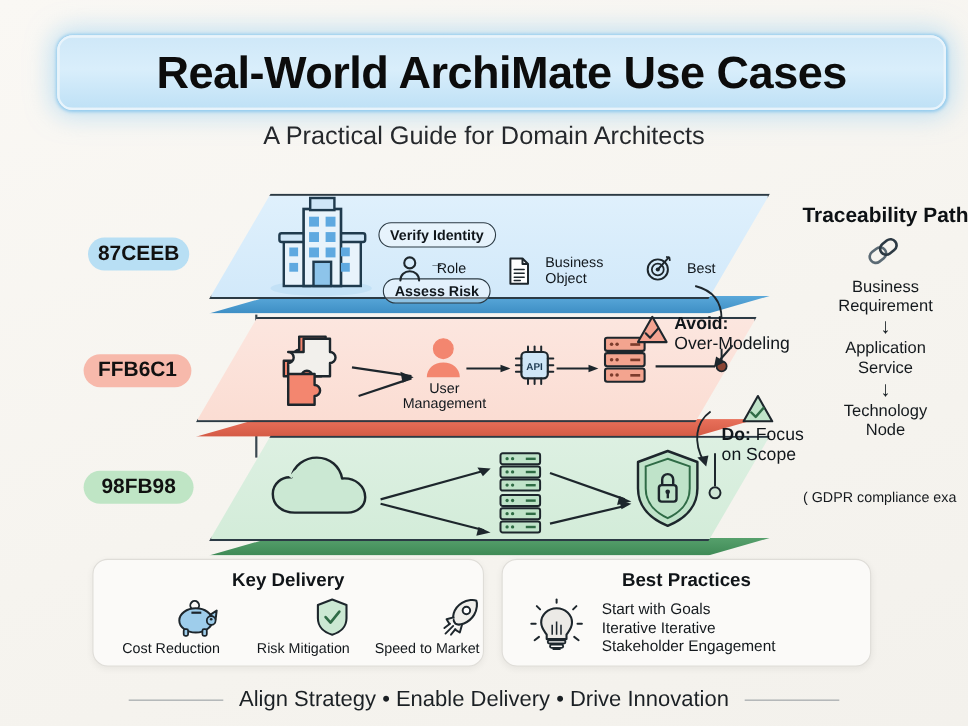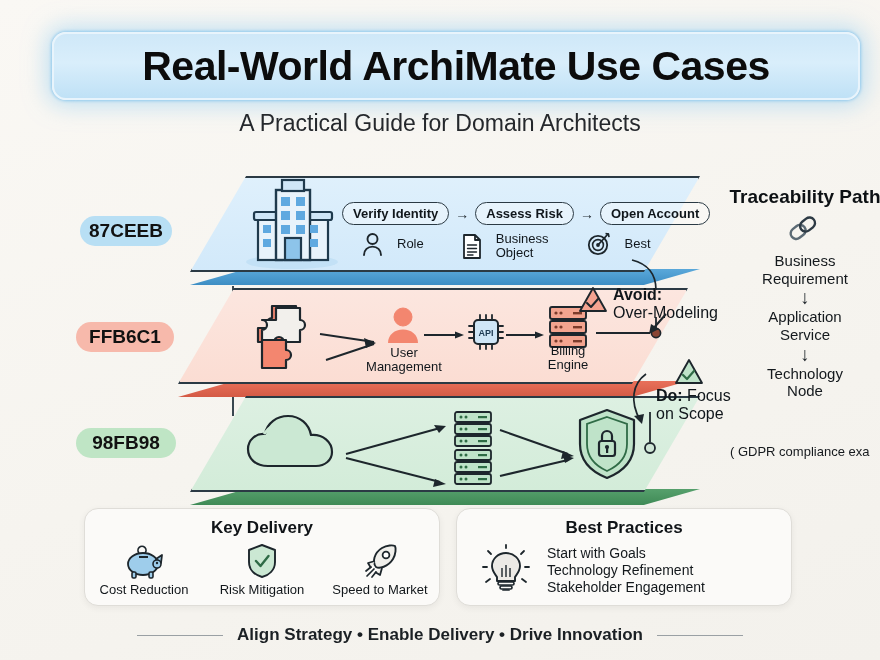--- a/index.html
+++ b/index.html
@@ -78,21 +78,21 @@
   .layer-blue  .slab-glow { box-shadow: 0 0 28px 8px rgba(130,190,235,.35); }
   .layer-red   .slab-glow { box-shadow: 0 0 28px 8px rgba(240,150,130,.30); }
   .layer-green .slab-glow { box-shadow: 0 0 28px 8px rgba(130,200,150,.28); }
 
   
   .connector {
     position: absolute; width: 2px; background: #3a4750;
   }
 
   
-  .chip-row { position: absolute; display: flex; align-items: center; gap: 6px; }
+  .chip-row { position: absolute; display: flex; align-items: center; gap: 6px; flex-direction: column; }
   .chip {
     border: 1.8px solid #2b3a44; border-radius: 13px;
     padding: 3px 10px; font-size: 13px; font-weight: bold;
     color: #10161b; background: rgba(255,255,255,.35);
     white-space: nowrap;
   }
   .chip-arrow { font-size: 14px; color: #1d262c; font-weight: bold; }
 
   .icon-row { position: absolute; display: flex; align-items: flex-start; }
   .icon-item { display: flex; align-items: center; gap: 14px; }
@@ -127,36 +127,36 @@
   .card-benefits  { left: 84px;  top: 508px; width: 356px; height: 98px; }
   .card-practices { left: 456px; top: 508px; width: 336px; height: 98px; }
   .card-title {
     position: absolute; top: 9px; left: 0; width: 100%;
     text-align: center; font-size: 17px; font-weight: bold; color: #101418;
   }
   .benefit-row {
     position: absolute; top: 34px; left: 0; width: 100%;
     display: flex; justify-content: space-around; align-items: flex-end;
   }
-  .benefit { display: flex; flex-direction: column; align-items: center; gap: 3px; width: 112px; }
+  .benefit { display: flex; flex-direction: column; align-items: flex-end; gap: 3px; width: 112px; }
   .benefit-label { font-size: 13px; color: #12171b; white-space: nowrap; }
   .practice-wrap {
     position: absolute; top: 36px; left: 26px;
     display: flex; align-items: center; gap: 18px;
   }
   .practice-list { display: flex; flex-direction: column; gap: 1px; }
   .practice-item { font-size: 14px; color: #14191d; white-space: nowrap; }
 
   
   .footer {
     position: absolute; left: 0; top: 625px; width: 880px;
     display: flex; align-items: center; justify-content: center; gap: 14px;
   }
   .footer-rule { height: 1px; width: 86px; background: #9aa0a4; }
-  .footer-text { font-size: 17px; color: #1b2024; white-space: nowrap; font-weight: bold; }
+  .footer-text { font-size: 20px; color: #1b2024; white-space: nowrap; }
 
   svg { display: block; overflow: visible; }
 </style>
 </head>
 <body>
 
 <div id="canvas">
 
   <div class="title-bar">
     <div class="title-text">Real-World ArchiMate Use Cases</div>
@@ -326,22 +326,20 @@
         <circle cx="10" cy="23" r="1.6"></circle>
           <circle cx="15" cy="23" r="1.6"></circle>
         <circle cx="10" cy="37" r="1.6"></circle>
           <circle cx="15" cy="37" r="1.6"></circle>
         <rect x="27" y="8" width="9" height="2.4"></rect>
           <rect x="27" y="22" width="9" height="2.4"></rect>
           <rect x="27" y="36" width="9" height="2.4"></rect>
       </g>
     </svg>
   </div>
-  <div class="node-label" style="left:522px; top:344px; width:92px;">Billing
-Engine</div>
 
   <svg style="position:absolute; left:596px; top:326px;" width="74" height="14">
     <line x1="0" y1="7" x2="54" y2="7" stroke="#1d262c" stroke-width="2"></line>
     <circle cx="60" cy="7" r="4.6" fill="#8a4433" stroke="#1d262c" stroke-width="1.6"></circle>
     <line x1="60" y1="2" x2="60" y2="-9" stroke="#1d262c" stroke-width="1.8"></line>
   </svg>
 
   <div class="annot" style="left:578px; top:286px;">
     <span>
       <svg width="30" height="28" viewBox="0 0 30 28">
@@ -540,21 +538,21 @@
             <line x1="38" y1="9" x2="41" y2="6"></line>
             <line x1="4" y1="22" x2="0" y2="22"></line>
             <line x1="42" y1="22" x2="46" y2="22"></line>
             <line x1="7" y1="34" x2="3" y2="37"></line>
             <line x1="39" y1="34" x2="43" y2="37"></line>
           </g>
         </svg>
       </span>
       <div class="practice-list">
         <div class="practice-item">Start with Goals</div>
-        <div class="practice-item">Technology Refinement</div>
+        <div class="practice-item">Iterative Iterative</div>
         <div class="practice-item">Stakeholder Engagement</div>
       </div>
     </div>
   </div>
 
   <div class="footer">
     <div class="footer-rule"></div>
     <div class="footer-text">Align Strategy • Enable Delivery • Drive Innovation</div>
     <div class="footer-rule"></div>
   </div>

